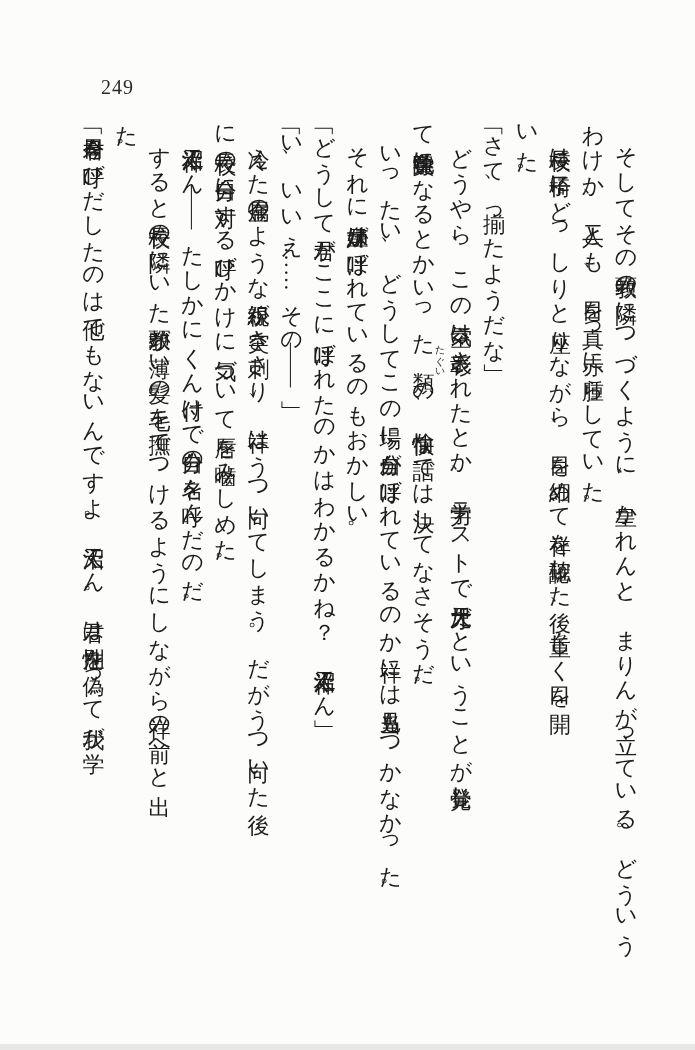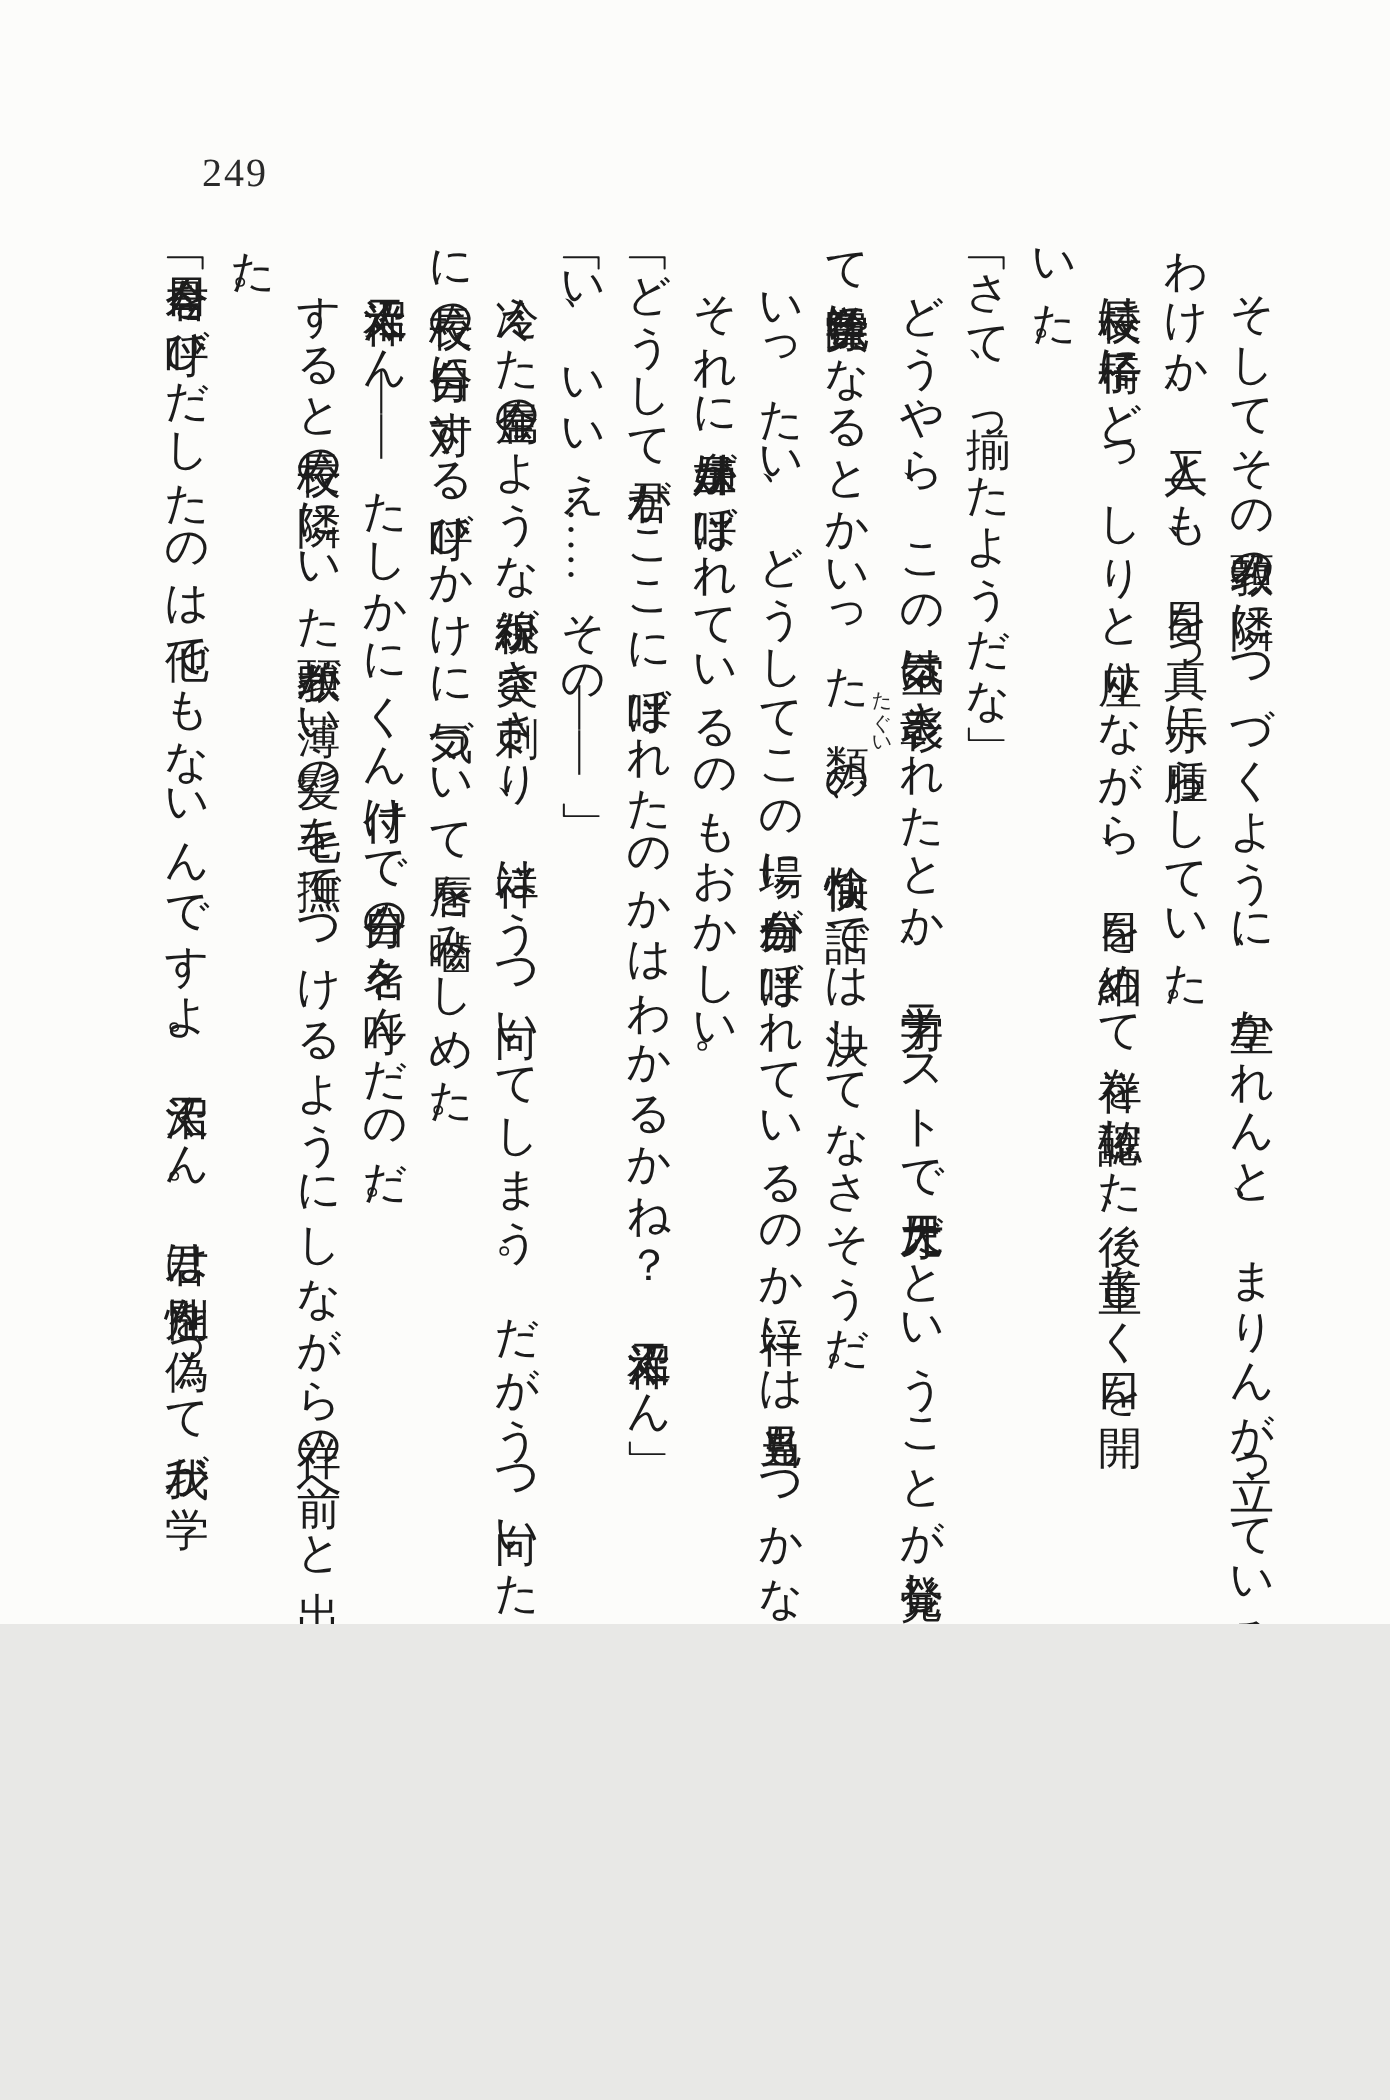--- a/index.html
+++ b/index.html
@@ -3,21 +3,21 @@
 <meta charset="utf-8">
 <style>
   html, body {
     margin: 0;
     padding: 0;
     background: #e8e8e6;
   }
   .page {
     position: relative;
     width: 695px;
-    height: 812px;
+    height: 1044px;
     margin: 0 auto;
     background: #fcfcfa;
     overflow: hidden;
     font-family: "Liberation Serif", "DejaVu Serif", serif;
     color: #1c1c1c;
   }
   .page-number {
     position: absolute;
     top: 76px;
     left: 101px;

